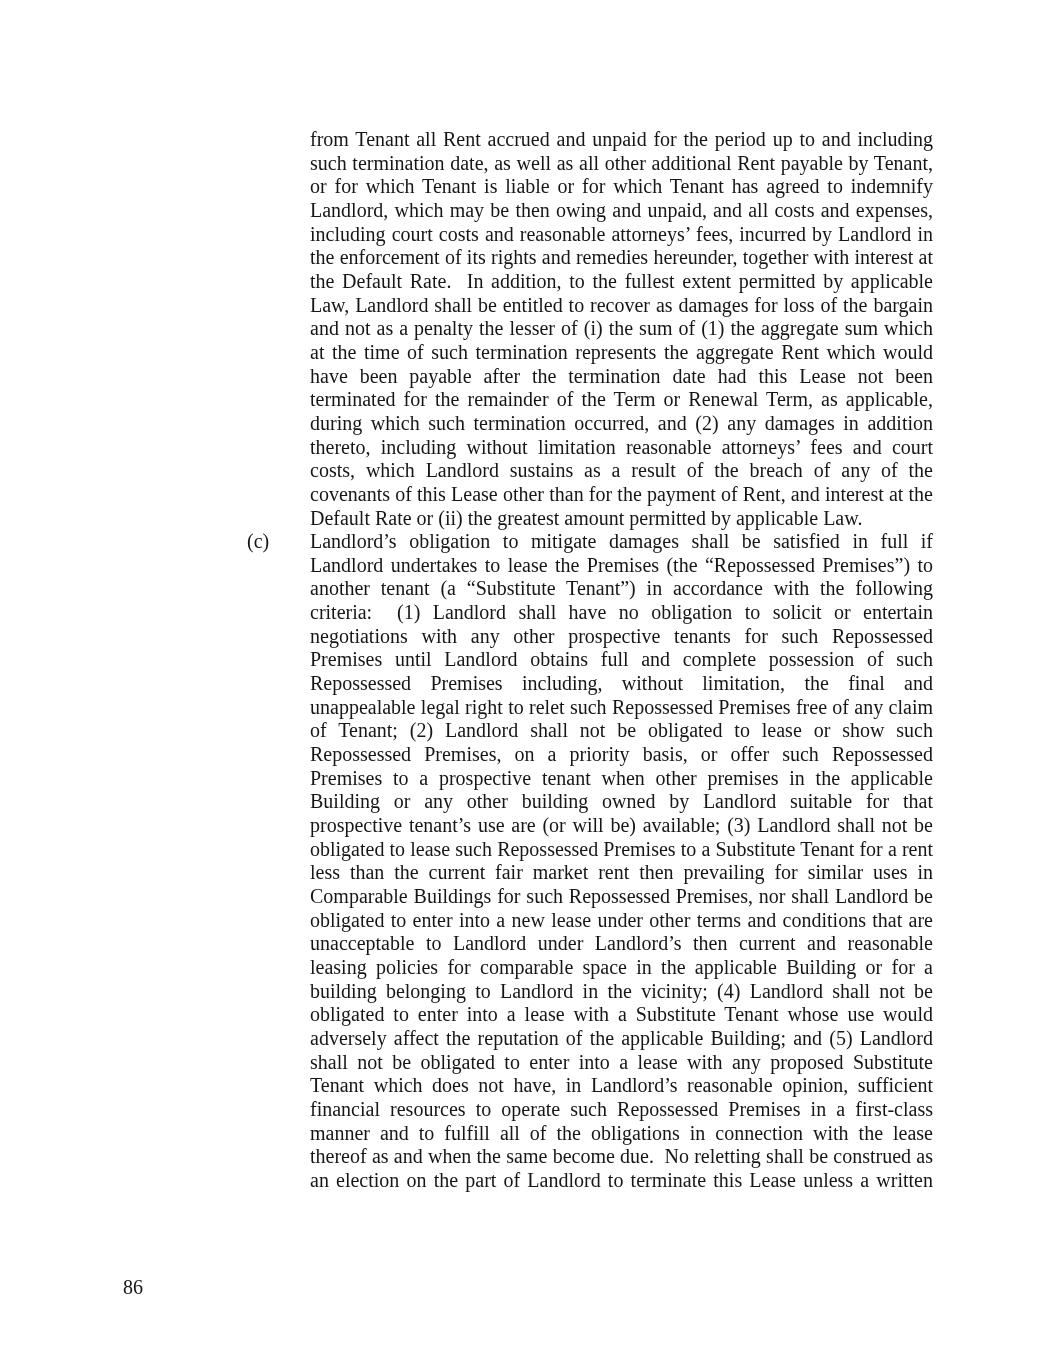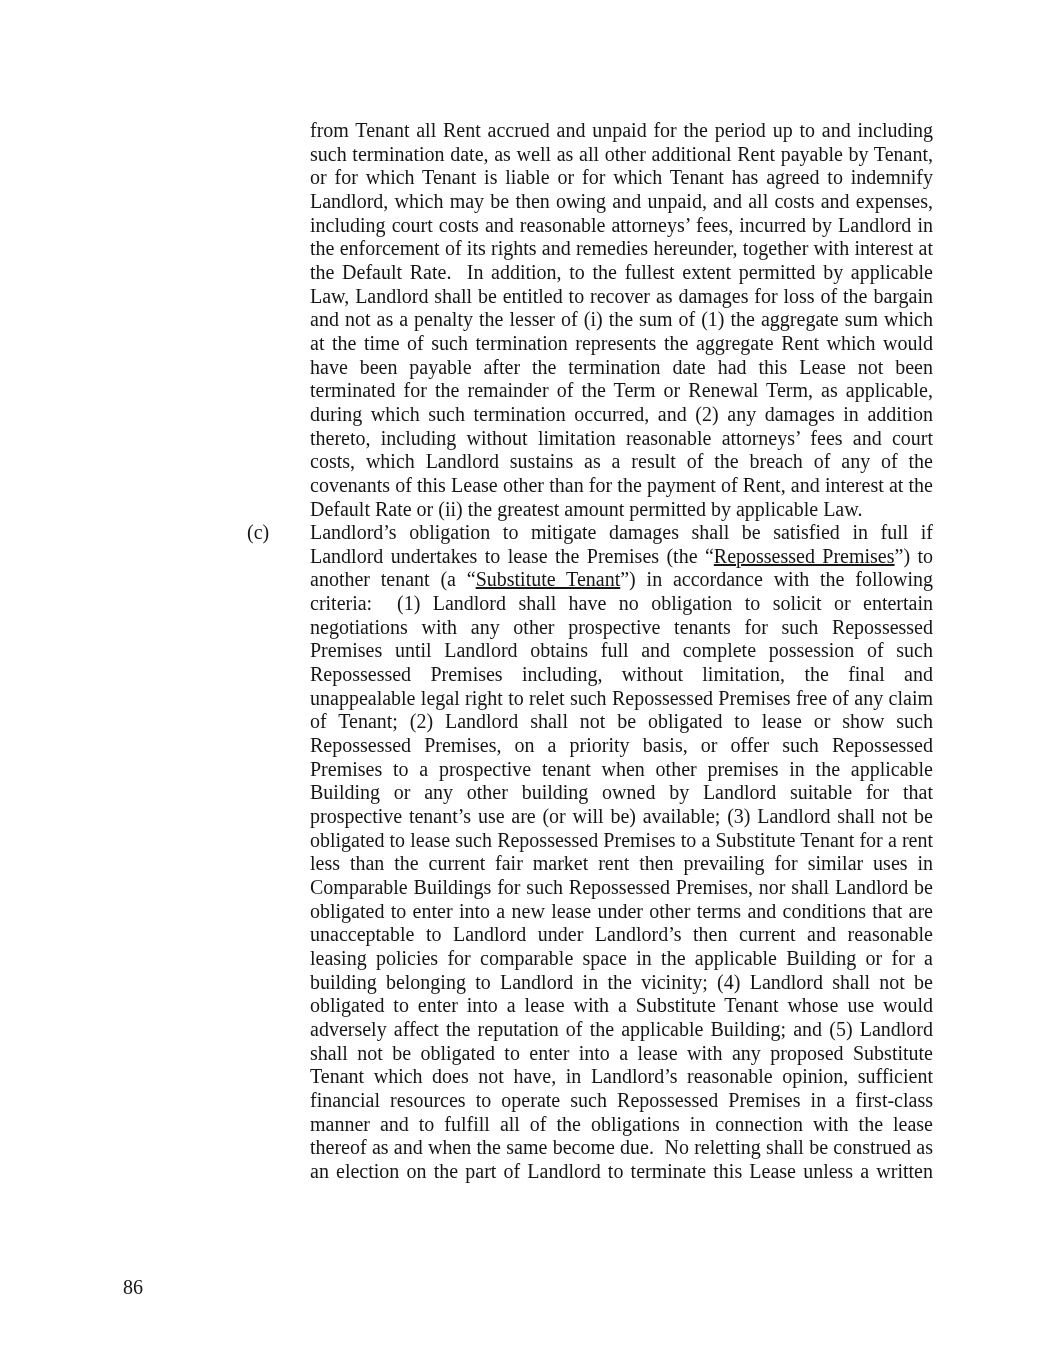--- a/index.html
+++ b/index.html
@@ -11,21 +11,21 @@
     height: 1365px;
     background: #ffffff;
     position: relative;
     overflow: hidden;
     font-family: "Liberation Serif", serif;
     color: #161616;
   }
   .text-block {
     position: absolute;
     left: 310px;
-    top: 119px;
+    top: 128px;
     width: 623px;
   }
   .text-block p {
     margin: 0;
     font-size: 20px;
     line-height: 23.65px;
     text-align: justify;
     text-justify: inter-word;
   }
   .para-c {
@@ -34,21 +34,20 @@
   }
   .para-c.continues {
     text-align-last: justify;
   }
   .clause-label {
     position: absolute;
     left: -63px;
     top: 0;
   }
   .defined-term {
-    text-decoration: underline;
     margin-top: 44px;
   }
   .page-number {
     position: absolute;
     left: 123px;
     top: 1276px;
     font-size: 20px;
     line-height: 23.65px;
   }
 </style>

